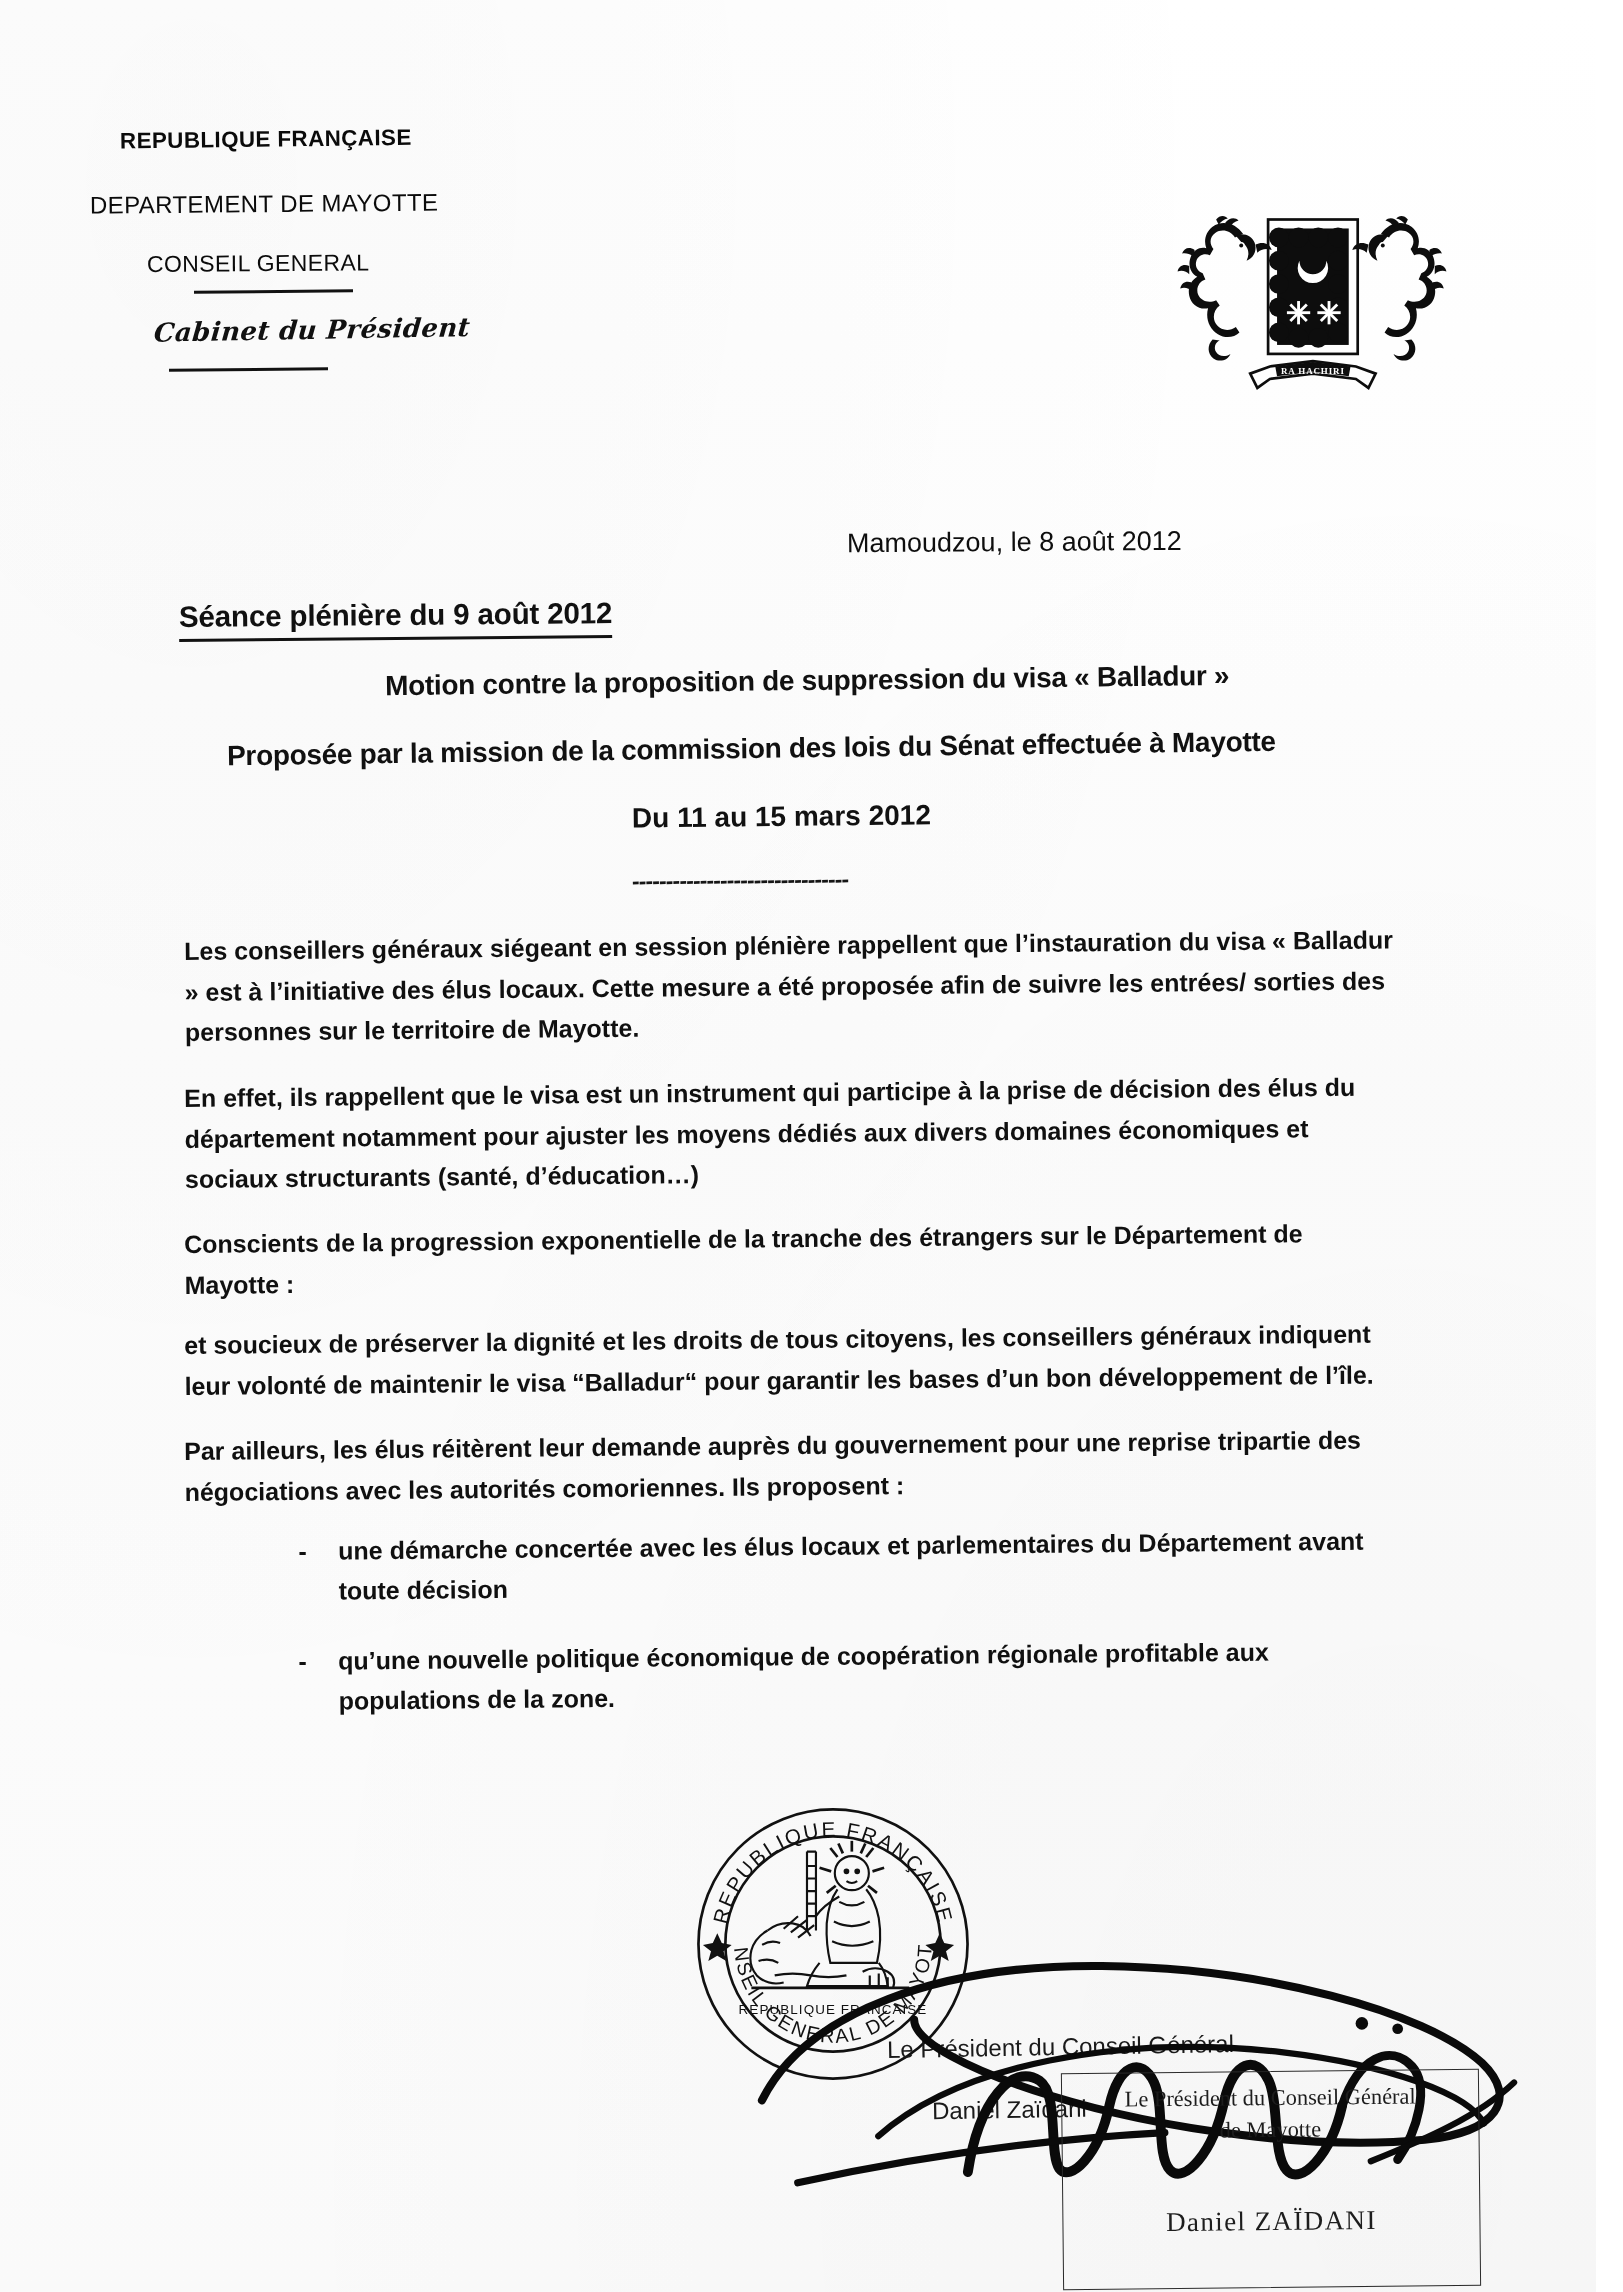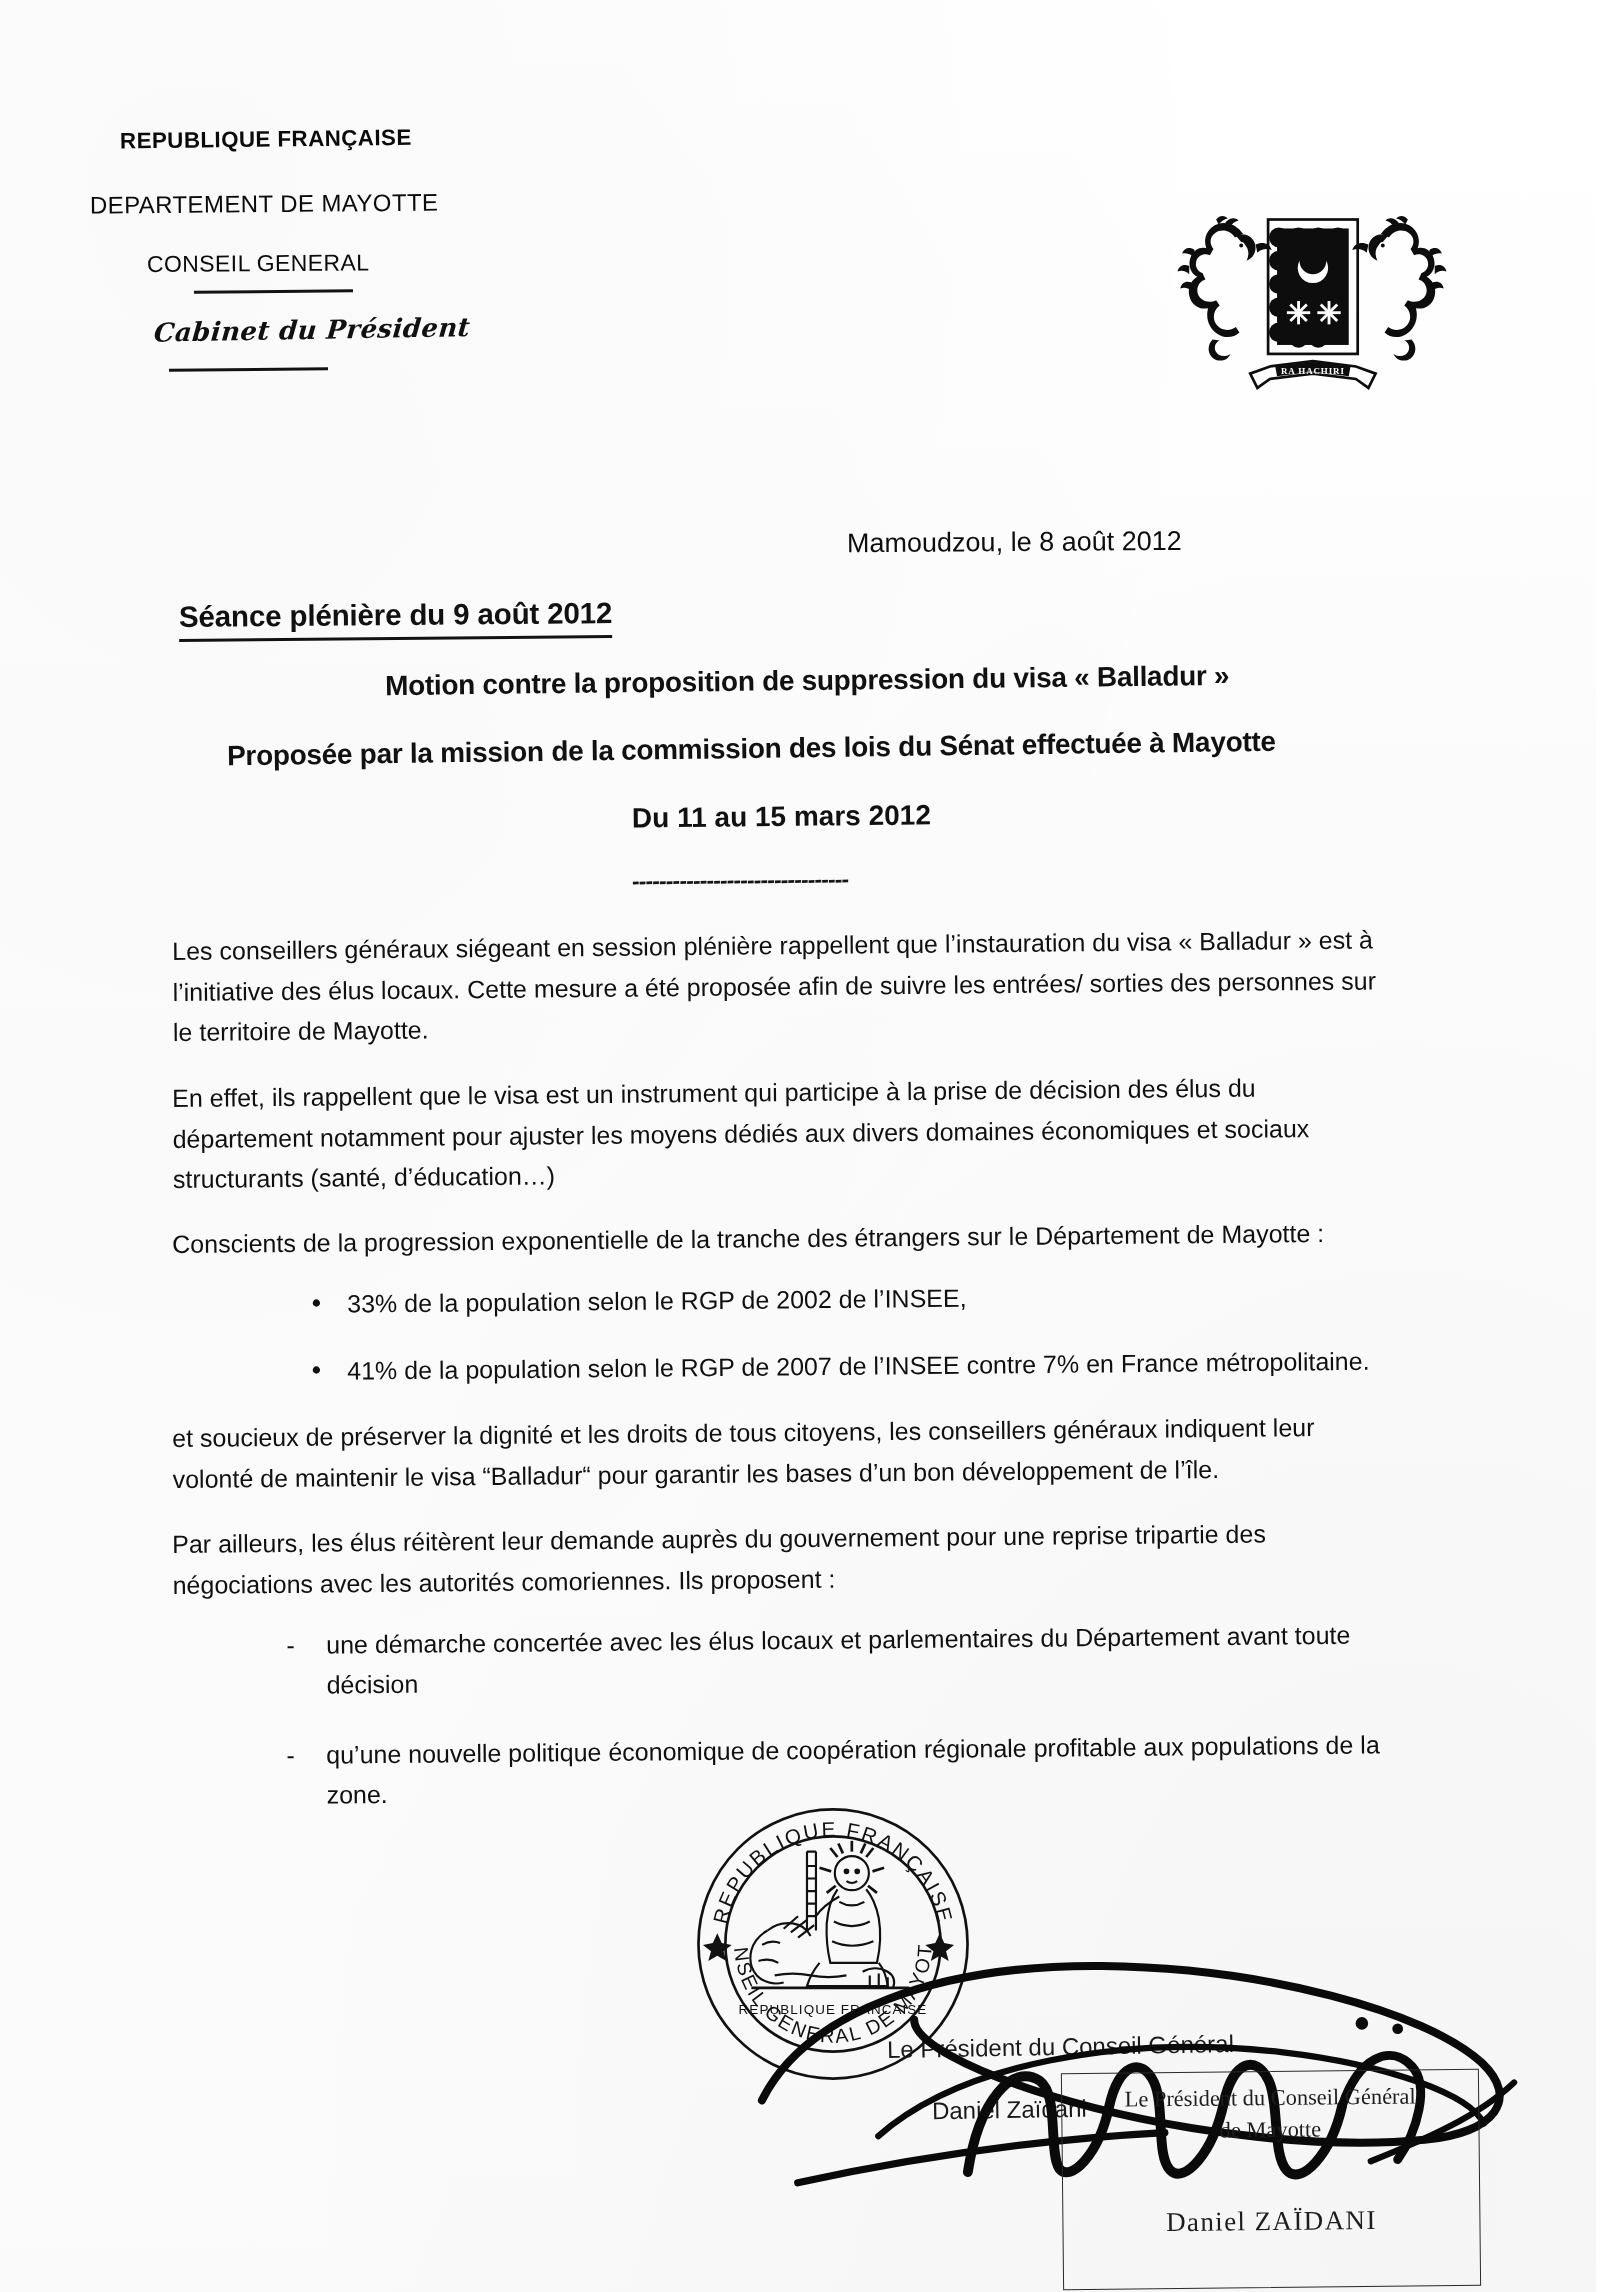--- a/index.html
+++ b/index.html
@@ -163,23 +163,24 @@
     letter-spacing: -0.9px;
     color: #151515;
     transform: rotate(-0.5deg);
     white-space: nowrap;
     font-weight: bold;
   }
 
   
   .body-block {
     position: absolute;
-    left: 172px;
+    left: 184px;
     top: 931px;
     width: 1209px;
+    font-weight: bold;
   }
   .para {
     font-size: 25px;
     line-height: 1.62;
     color: #101010;
     margin: 0 0 25px 0;
     transform: rotate(-0.55deg);
     transform-origin: left top;
   }
   .para.tight { margin-bottom: 19.7px; }
@@ -408,24 +409,20 @@
   <div class="motion-title">Motion contre la proposition de suppression du visa « Balladur »</div>
   <div class="motion-sub">Proposée par la mission de la commission des lois du Sénat effectuée à Mayotte</div>
   <div class="motion-dates">Du 11 au 15 mars 2012</div>
   <div class="divider-dashes">--------------------------------</div>
 
   <div class="body-block">
     <p class="para">Les conseillers généraux siégeant en session plénière rappellent que l’instauration du visa « Balladur » est à l’initiative des élus locaux. Cette mesure a été proposée afin de suivre les entrées/ sorties des personnes sur le territoire de Mayotte.</p>
     <p class="para">En effet, ils rappellent que le visa est un instrument qui participe à la prise de décision des élus du département notamment pour ajuster les moyens dédiés aux divers domaines économiques et sociaux structurants (santé, d’éducation…)</p>
     <p class="para tight">Conscients de la progression exponentielle de la tranche des étrangers sur le Département de Mayotte :</p>
 
-    <ul class="bullets">
-      <li>33% de la population selon le RGP de 2002 de l’INSEE,</li>
-      <li>41% de la population selon le RGP de 2007 de l’INSEE contre 7% en France métropolitaine.</li>
-    </ul>
 
     <p class="para">et soucieux de préserver la dignité et les droits de tous citoyens, les conseillers généraux indiquent leur volonté de maintenir le visa “Balladur“ pour garantir les bases d’un bon développement de l’île.</p>
     <p class="para tight">Par ailleurs, les élus réitèrent leur demande auprès du gouvernement pour une reprise tripartie des négociations avec les autorités comoriennes. Ils proposent :</p>
 
     <ul class="dashes">
       <li>une démarche concertée avec les élus locaux et parlementaires du Département avant toute décision</li>
       <li>qu’une nouvelle politique économique de coopération régionale profitable aux populations de la zone.</li>
     </ul>
   </div>
 

